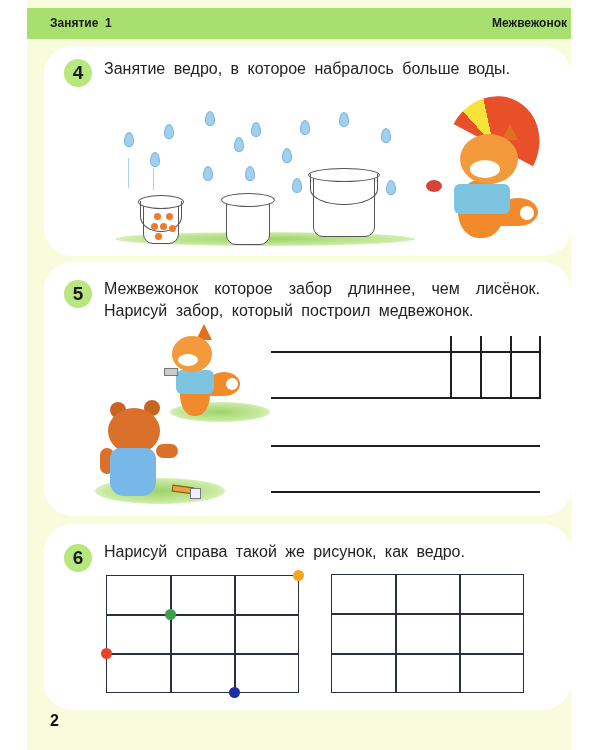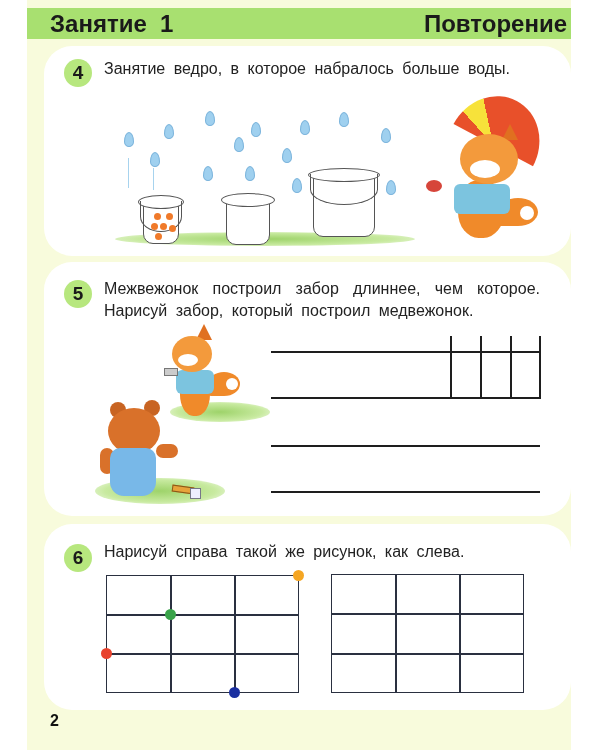--- a/index.html
+++ b/index.html
@@ -10,21 +10,21 @@
   }
   .page-bg {
     position:absolute; left:27px; top:0; width:544px; height:750px;
     background:#f8fbdc;
   }
   .header-bar {
     position:absolute; left:27px; top:8px; width:544px; height:31px;
     background:#a8e070;
   }
   .header-left, .header-right {
-    position:absolute; top:8px; font-weight:bold; font-size:24px; color:#1a1a1a;
+    position:absolute; top:8px; font-weight:bold; font-size:12px; color:#1a1a1a;
     line-height:31px;
   }
   .header-left { left:50px; }
   .header-right { right:33px; }
 
   .card {
     position:absolute; left:44px; width:527px; background:#ffffff;
     border-radius:28px;
   }
   #card4 { top:46px; height:210px; }
@@ -95,21 +95,21 @@
   .pt { position:absolute; width:11px; height:11px; border-radius:50%; margin:-5.5px 0 0 -5.5px; }
 
   .page-num { position:absolute; left:50px; top:712px; font-weight:bold; font-size:16px; color:#111; }
 </style>
 </head>
 <body>
 
 <div class="page-bg"></div>
 <div class="header-bar"></div>
 <div class="header-left" style="white-space:pre">Занятие  1</div>
-<div class="header-right">Повторение</div>
+<div class="header-right">Межвежонок</div>
 
 <div class="card" id="card4"></div>
 <div class="num-badge" style="left:64px;top:59px">4</div>
 <div class="task-text" style="left:104px;top:58px;width:436px">Занятие ведро, в которое набралось больше воды.</div>
 
 <div>
   <div class="grass" style="left:115px;top:232px;width:300px"></div>
   <div class="rain-line" style="left:128px;top:158px;height:30px"></div>
   <div class="rain-line" style="left:153px;top:168px;height:22px"></div>
   <div class="drop" style="left:124px;top:132px"></div>
@@ -153,21 +153,21 @@
     <div class="vest" style="left:34px;top:96px;width:56px;height:30px"></div>
     <div class="ear" style="left:82px;top:36px"></div>
     <div class="face" style="left:40px;top:46px;width:58px;height:50px"></div>
     <div class="muzzle" style="left:50px;top:72px;width:30px;height:18px"></div>
     <div style="position:absolute;left:6px;top:92px;width:16px;height:12px;border-radius:50%;background:#d6453a"></div>
   </div>
 </div>
 
 <div class="card" id="card5"></div>
 <div class="num-badge" style="left:64px;top:280px">5</div>
-<div class="task-text" style="left:104px;top:278px;width:436px">Межвежонок построил забор длиннее, чем которое. Нарисуй забор, который построил медвежонок.</div>
+<div class="task-text" style="left:104px;top:278px;width:436px">Межвежонок которое забор длиннее, чем лисёнок. Нарисуй забор, который построил медвежонок.</div>
 
 <div>
   <div class="grass" style="left:170px;top:402px;width:100px;height:20px"></div>
   <div class="grass" style="left:95px;top:478px;width:130px;height:26px"></div>
   <div class="fox" style="left:150px;top:322px;width:100px;height:100px;">
     <div class="tail" style="left:58px;top:50px;width:32px;height:24px"></div>
     <div class="tailtip" style="left:76px;top:56px;width:12px;height:12px"></div>
     <div class="body" style="left:30px;top:46px;width:30px;height:48px"></div>
     <div class="vest" style="left:26px;top:48px;width:38px;height:24px"></div>
     <div class="ear" style="left:46px;top:2px"></div>
@@ -195,21 +195,21 @@
   <div class="line" style="left:510px;top:336px;width:2px;height:63px"></div>
   <div class="line" style="left:539px;top:336px;width:2px;height:63px"></div>
 </div>
 <div>
   <div class="line" style="left:271px;top:445px;width:269px;height:2px"></div>
   <div class="line" style="left:271px;top:491px;width:269px;height:2px"></div>
 </div>
 
 <div class="card" id="card6"></div>
 <div class="num-badge" style="left:64px;top:544px">6</div>
-<div class="task-text" style="left:104px;top:541px;width:436px">Нарисуй справа такой же рисунок, как слева.</div>
+<div class="task-text" style="left:104px;top:541px;width:436px">Нарисуй справа такой же рисунок, как ведро.</div>
 
 <div class="grid" style="left:106px;top:575px;width:193px;height:118px;">
   <div class="v" style="left:63px"></div>
     <div class="v" style="left:127px"></div>
   <div class="h" style="top:38px"></div>
     <div class="h" style="top:77px"></div>
 </div>
 <div>
   <div class="pt" style="left:298px;top:575px;background:#f5a623"></div>
   <div class="pt" style="left:170px;top:614px;background:#3aa34a"></div>

